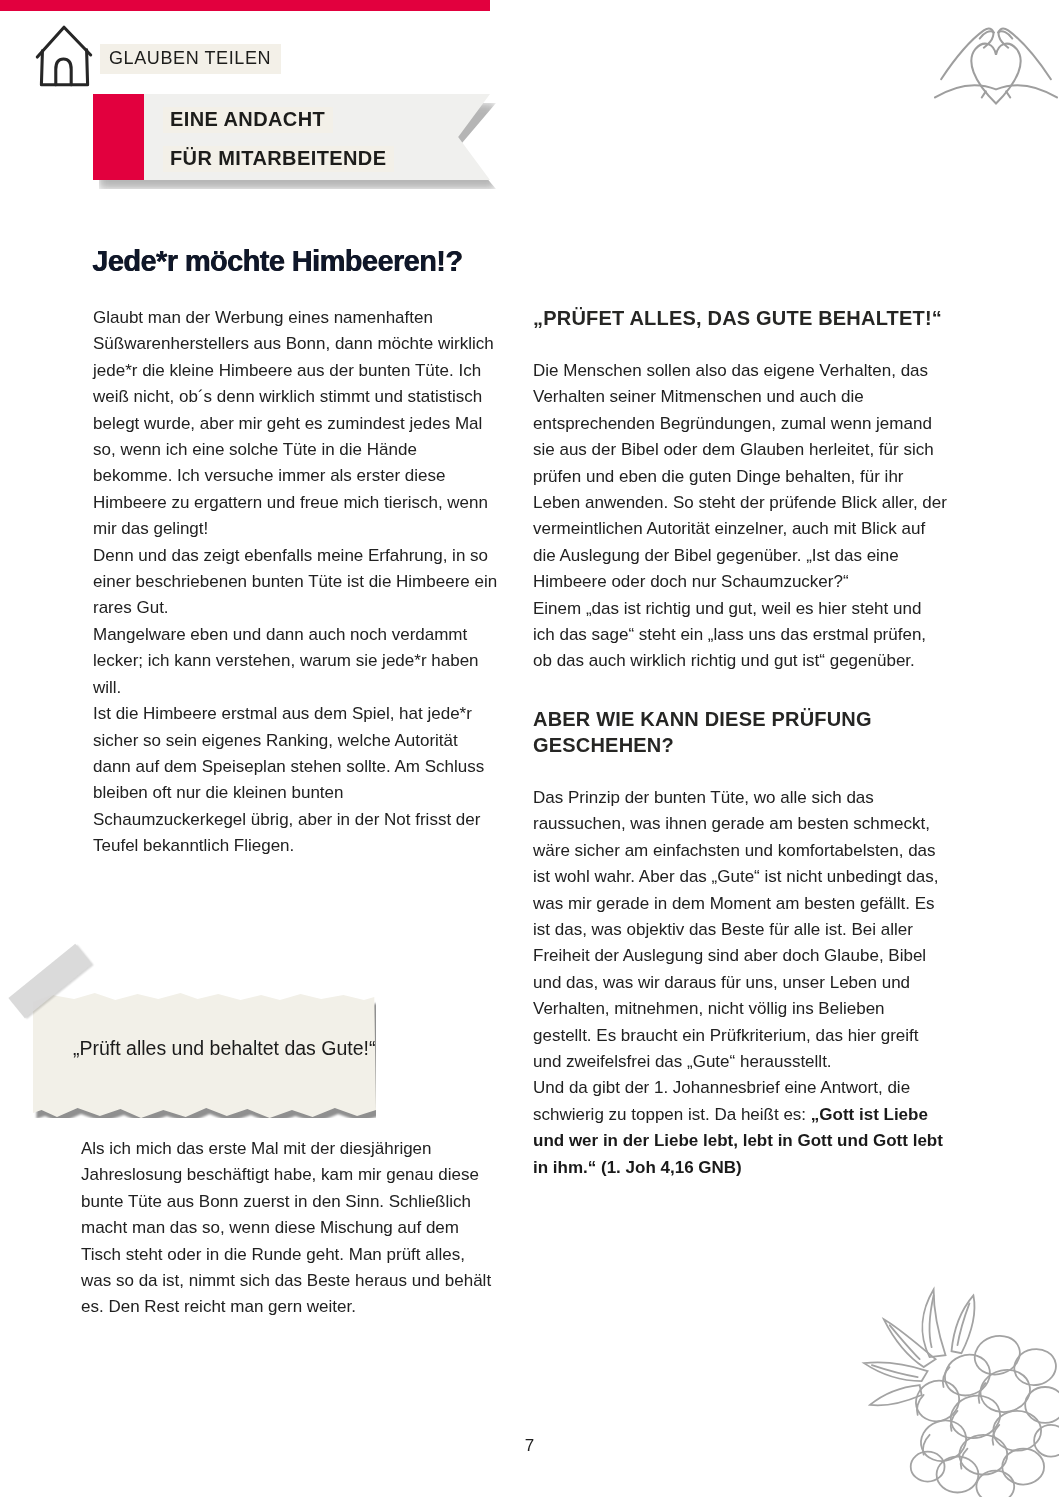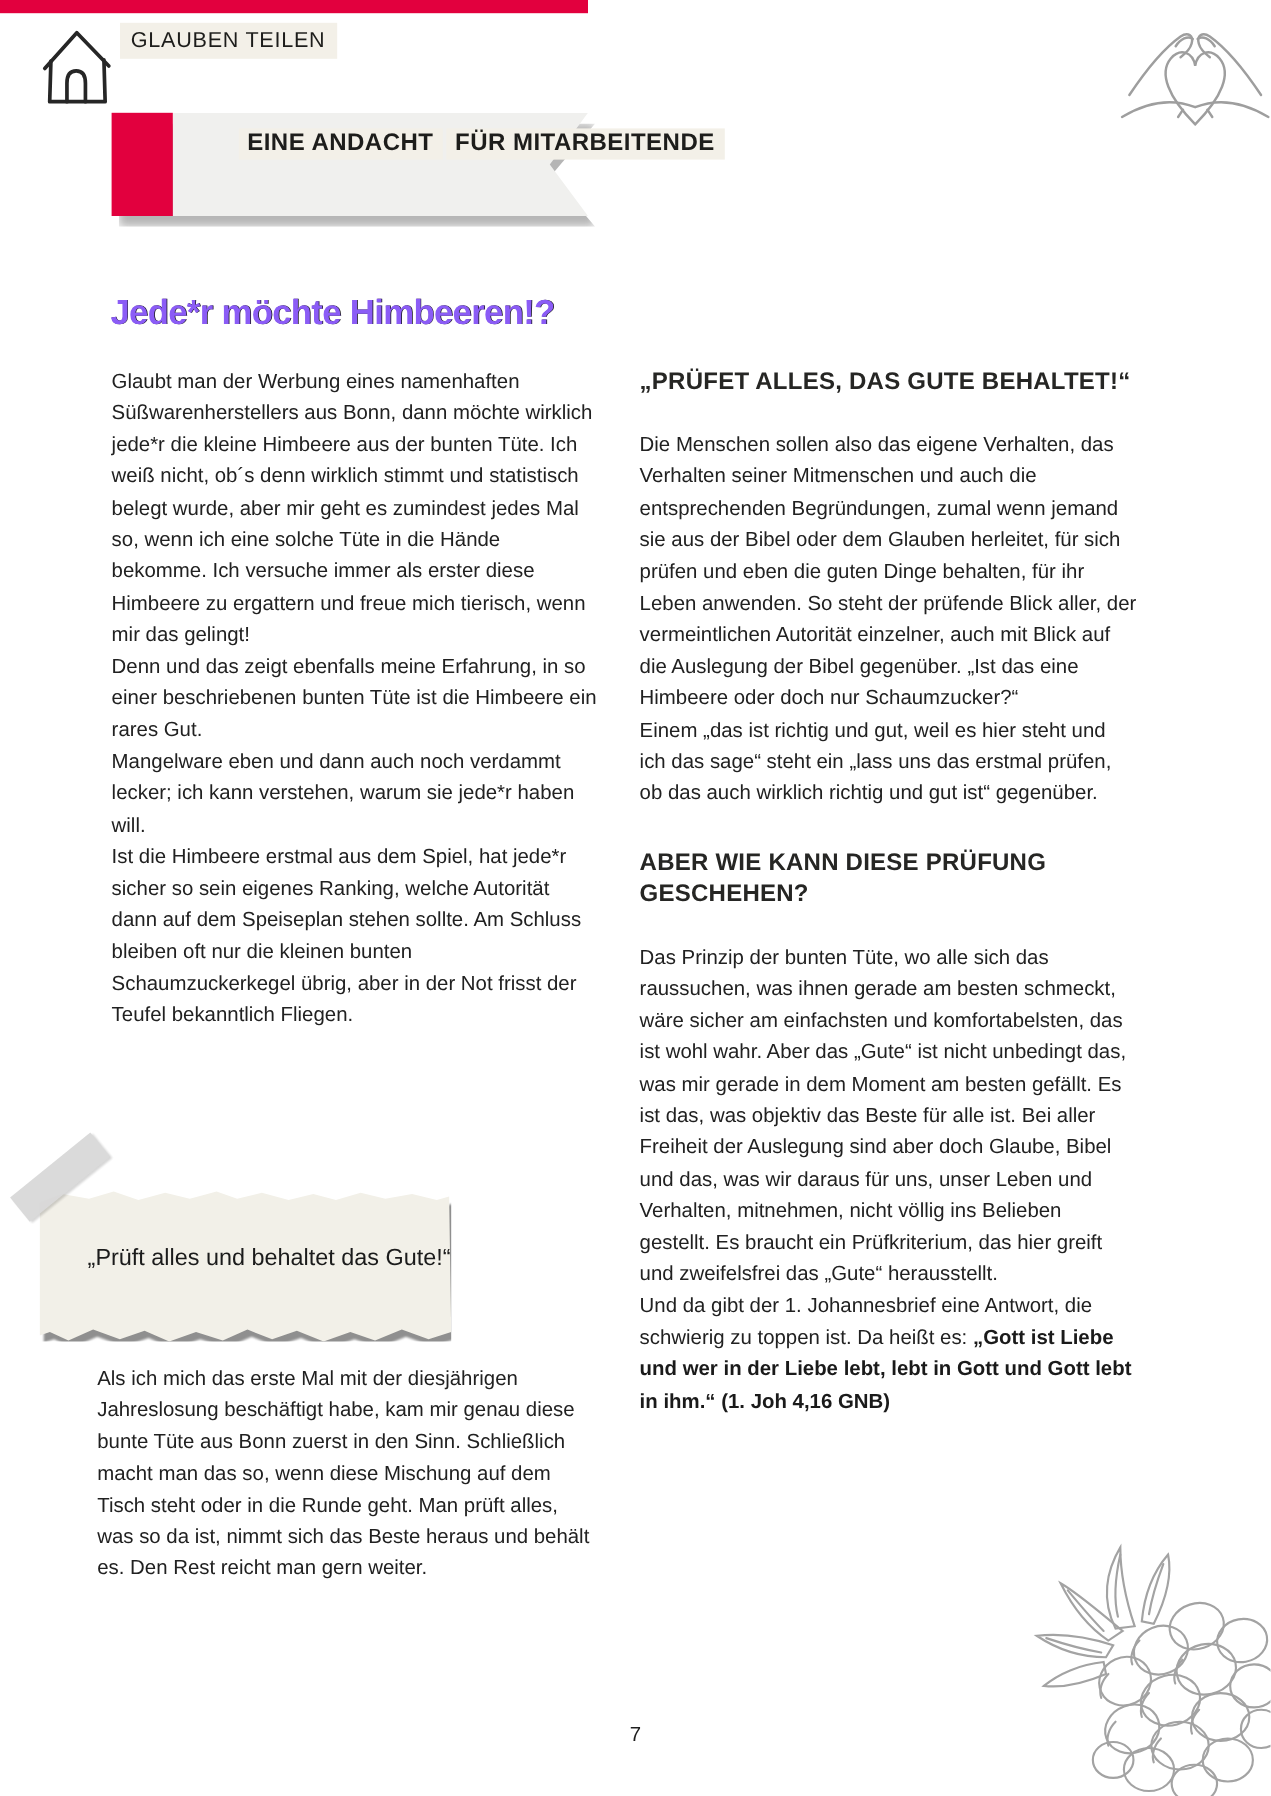--- a/index.html
+++ b/index.html
@@ -10,48 +10,48 @@
   .abs{position:absolute;}
 
   
   .topbar{left:0;top:0;width:490px;height:11px;background:#e2003e;}
 
   
   .home{left:26px;top:18px;width:76px;height:76px;}
 
   
   .category{
-    left:100px;top:19px;background:#f3f0e8;padding:4px 10px 5px 9px;
+    left:100px;top:44px;background:#f3f0e8;padding:4px 10px 5px 9px;
     font-size:18px;font-weight:500;letter-spacing:.6px;color:#1d1d1b;
   }
 
   
   .hearthands{left:933px;top:16px;width:126px;height:102px;}
 
   
   .banner{left:93px;top:94px;width:397px;height:86px;}
   .banner-shadow{
     left:0;top:0;width:100%;height:100%;
     clip-path:polygon(0 0,100% 0,90.8% 50%,100% 100%,0 100%);
     background:rgba(60,60,60,.38);transform:translate(6px,9px);filter:blur(4px);
   }
   .banner-red{left:0;top:0;width:51px;height:86px;background:#e2003e;}
   .banner-ribbon{
     left:51px;top:0;width:346px;height:86px;background:#f0f0ee;
     clip-path:polygon(0 0,100% 0,90.8% 50%,100% 100%,0 100%);
   }
-  .banner-text{left:70px;top:13px;display:flex;flex-direction:row;gap:3px;align-items:flex-start;margin-left:36px;}
+  .banner-text{left:70px;top:13px;display:flex;flex-direction:column;gap:13px;align-items:flex-start;}
   .banner-line{
     background:#f3f0e8;padding:1px 8px 2px 7px;font-size:20px;font-weight:700;
     letter-spacing:.4px;color:#1d1d1b;white-space:nowrap;
   }
 
   
   .title{
-    left:92px;top:245px;font-size:29px;font-weight:800;color:#8b5cf6;
+    left:92px;top:245px;font-size:29px;font-weight:800;color:#0f172a;
     letter-spacing:-.6px;white-space:nowrap;
     text-shadow:.6px 0 0 #141414;
   }
 
   
   .col{line-height:26.4px;font-size:17px;color:#212121;}
   .col p{margin:0;}
   .leftcol{left:93px;top:305px;width:407px;}
   .rightcol{left:533px;top:305px;width:414px;}
   .rightcol .h{

